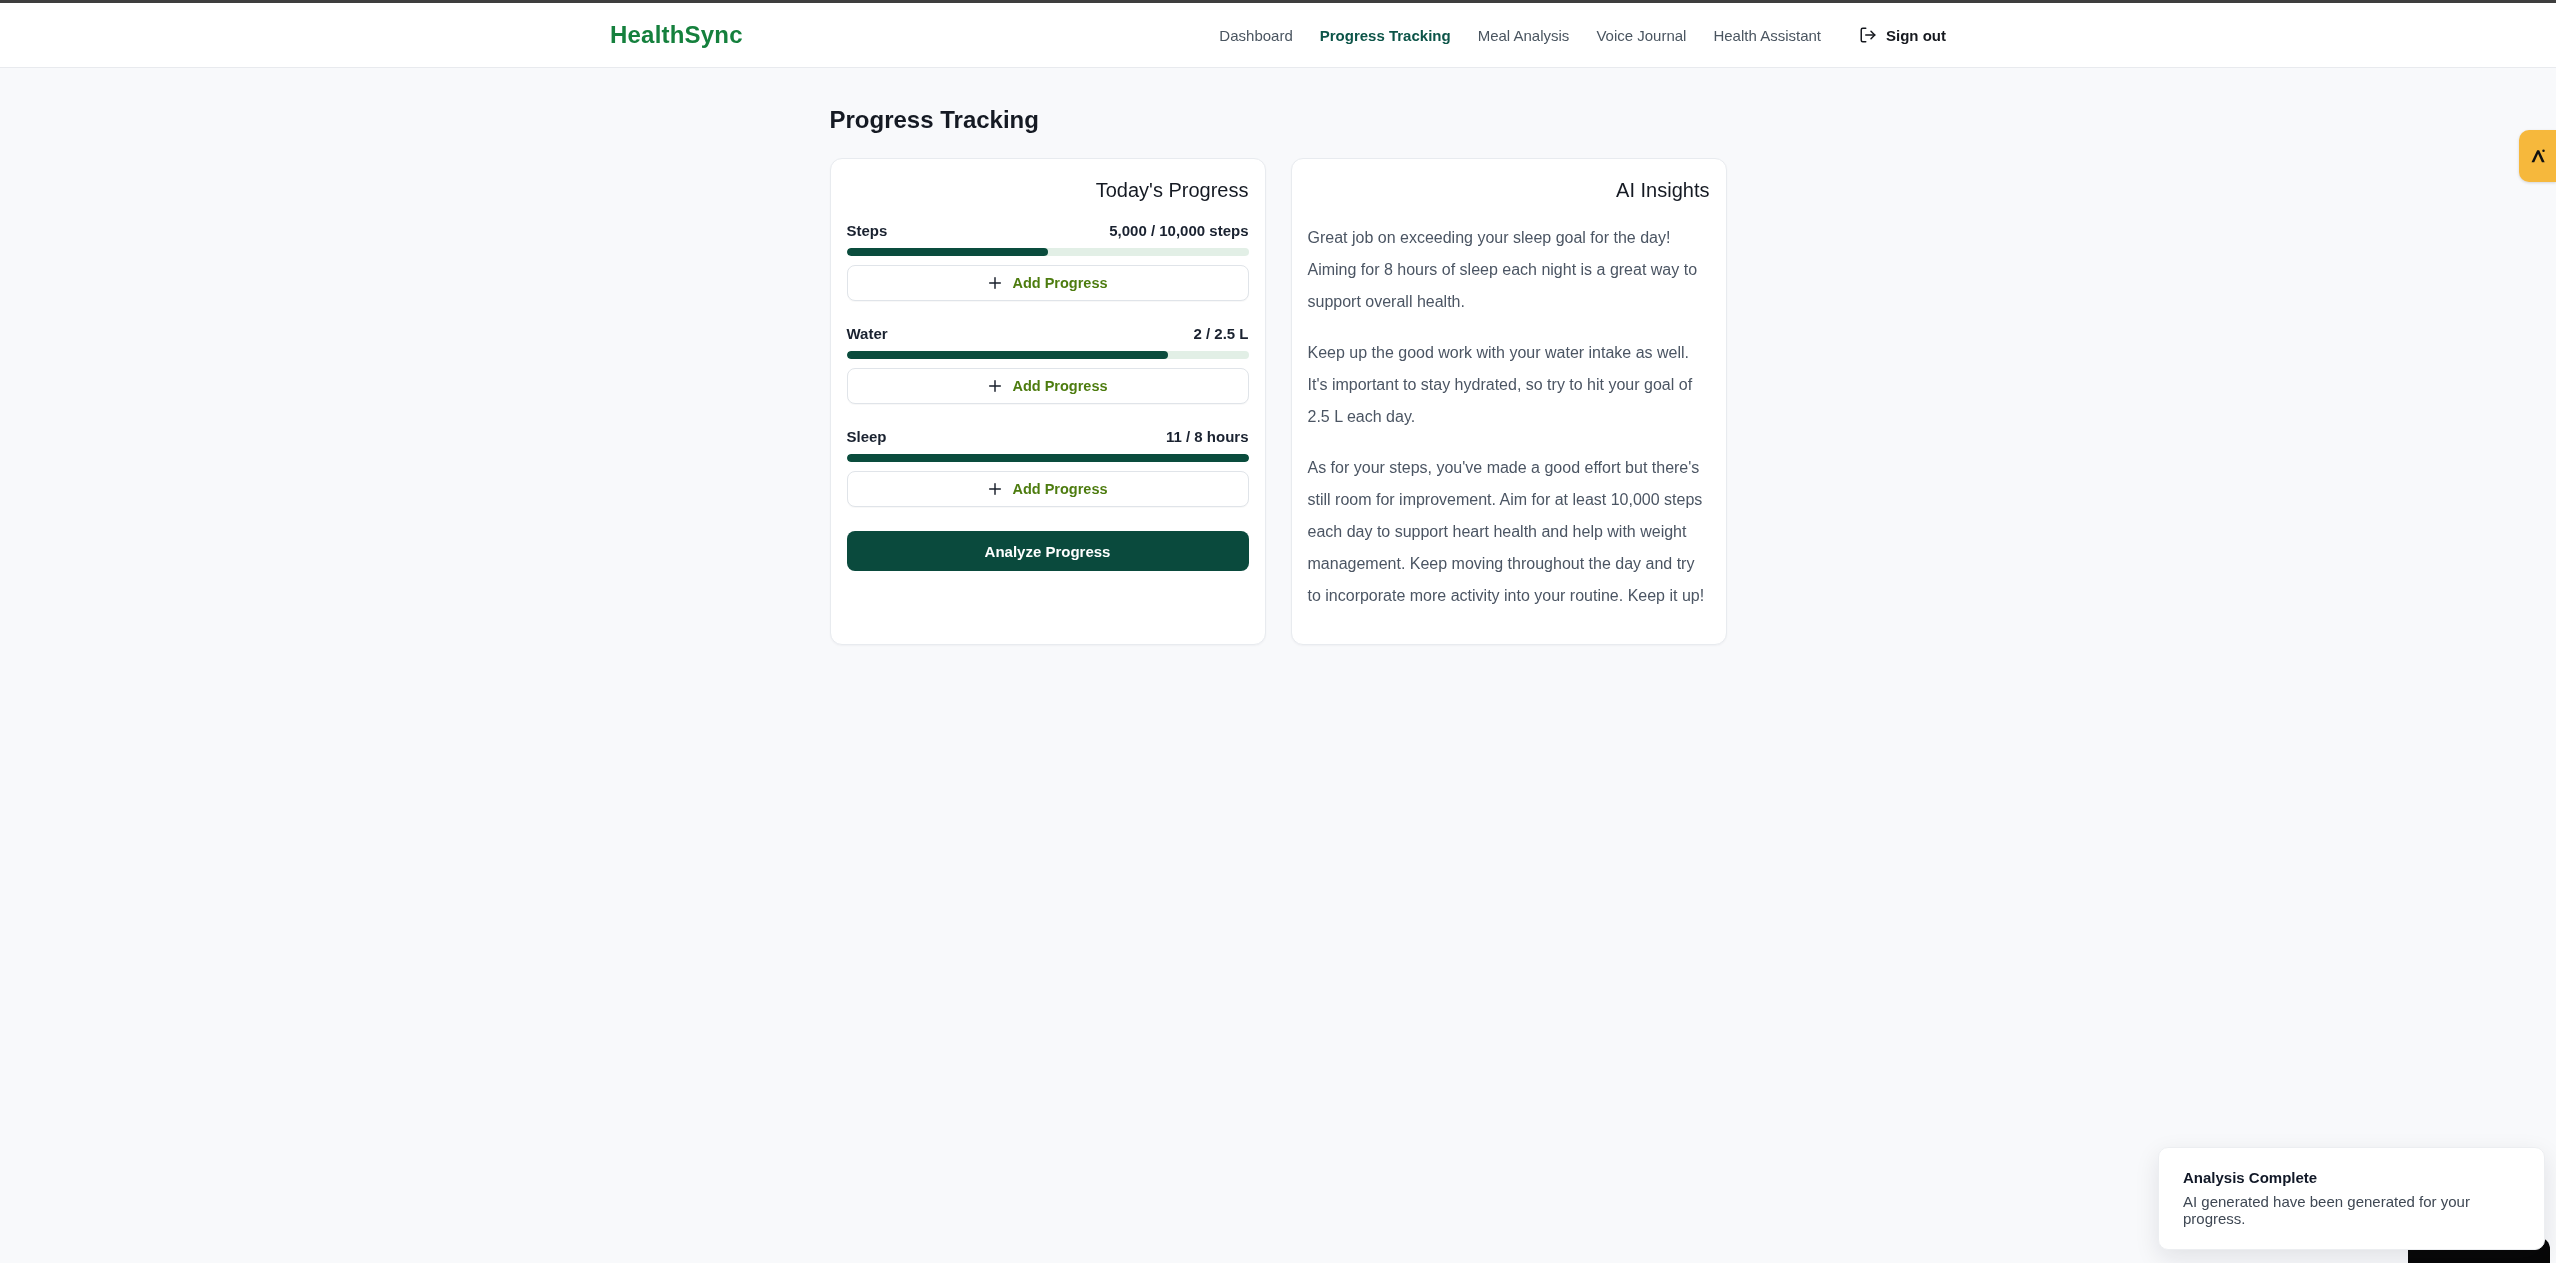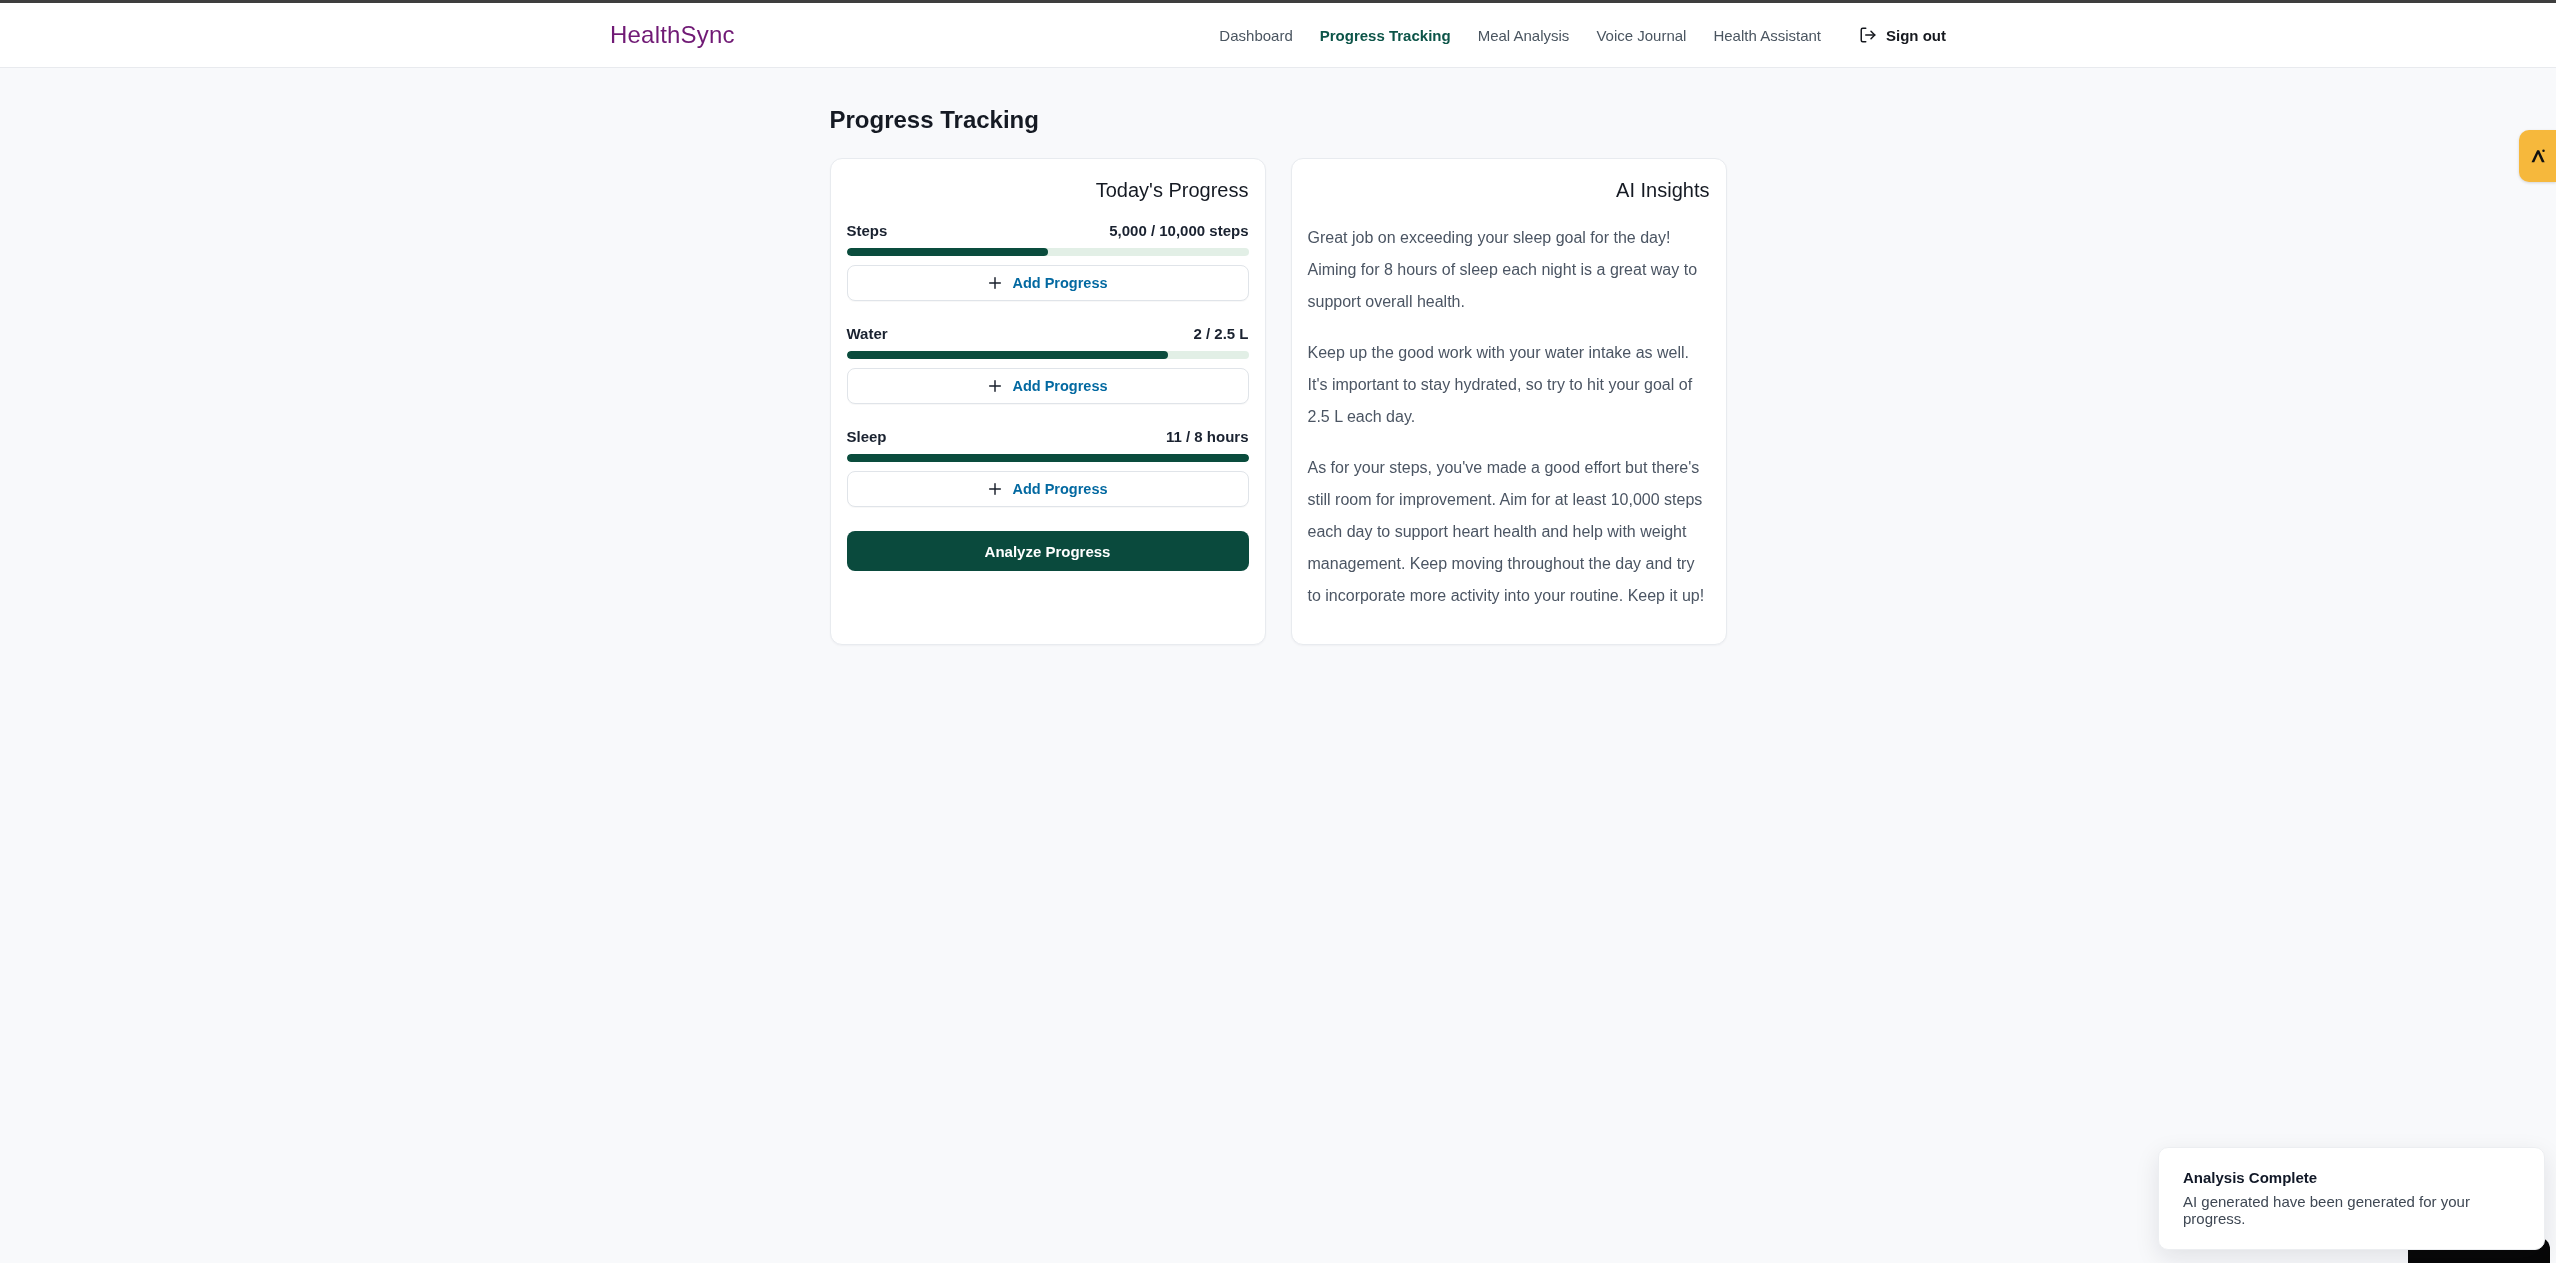--- a/index.html
+++ b/index.html
@@ -16,21 +16,21 @@
   .top-strip { height:3px; width:100%; background:#3e3e3e; }
 
   
   header.appbar {
     height:65px; background:#ffffff; border-bottom:1px solid #e8eaee;
   }
   .appbar-inner {
     width:1336px; height:100%; margin:0 auto;
     display:flex; align-items:center; justify-content:space-between;
   }
-  .brand { font-size:24px; font-weight:400; color:#701a75; letter-spacing:.2px; cursor:pointer; }
+  .brand { font-size:24px; font-weight:700; color:#15803d; letter-spacing:.2px; cursor:pointer; }
   .nav-zone { display:flex; align-items:center; }
   nav.main-nav { display:flex; align-items:flex-start; gap:27px; }
   .nav-link { font-size:15px; color:#4a5560; text-decoration:none; cursor:pointer; white-space:nowrap; }
   .nav-link.active { color:#0c5448; font-weight:700; }
   .signout { display:flex; align-items:center; gap:9px; margin-left:38px; cursor:pointer; }
   .signout-label { font-size:15px; font-weight:600; color:#16191f; white-space:nowrap; }
   .icon-svg { display:block; }
 
   
   main.content { width:897px; margin:38px auto 0; }
@@ -48,21 +48,21 @@
   .metric-label { font-size:15px; font-weight:600; color:#1a2230; }
   .metric-value { font-size:15px; font-weight:600; color:#1a2230; }
   .bar-track {
     margin-top:9px; height:8px; border-radius:4px; background:#e2efe6; overflow:hidden;
   }
   .bar-fill { height:100%; border-radius:4px; background:#0a4c3d; }
   .add-btn {
     margin-top:9px; width:100%; height:36px; background:#ffffff;
     border:1px solid #e0e4e9; border-radius:8px; cursor:pointer;
     display:flex; align-items:center; justify-content:center; gap:9px;
-    font-family:inherit; font-size:14.5px; font-weight:600; color:#0369a1;
+    font-family:inherit; font-size:14.5px; font-weight:600; color:#4d7c0f;
     box-shadow:0 1px 1px rgba(16,24,40,.03);
   }
   .analyze-btn {
     width:100%; height:40px; margin-top:2px; background:#0a4a3d; color:#ffffff;
     border:none; border-radius:8px; cursor:pointer;
     font-family:inherit; font-size:15px; font-weight:700;
     display:flex; align-items:center; justify-content:center;
   }
 
   .insight-p { font-size:16px; line-height:32px; color:#4b5563; margin-bottom:19px; }

